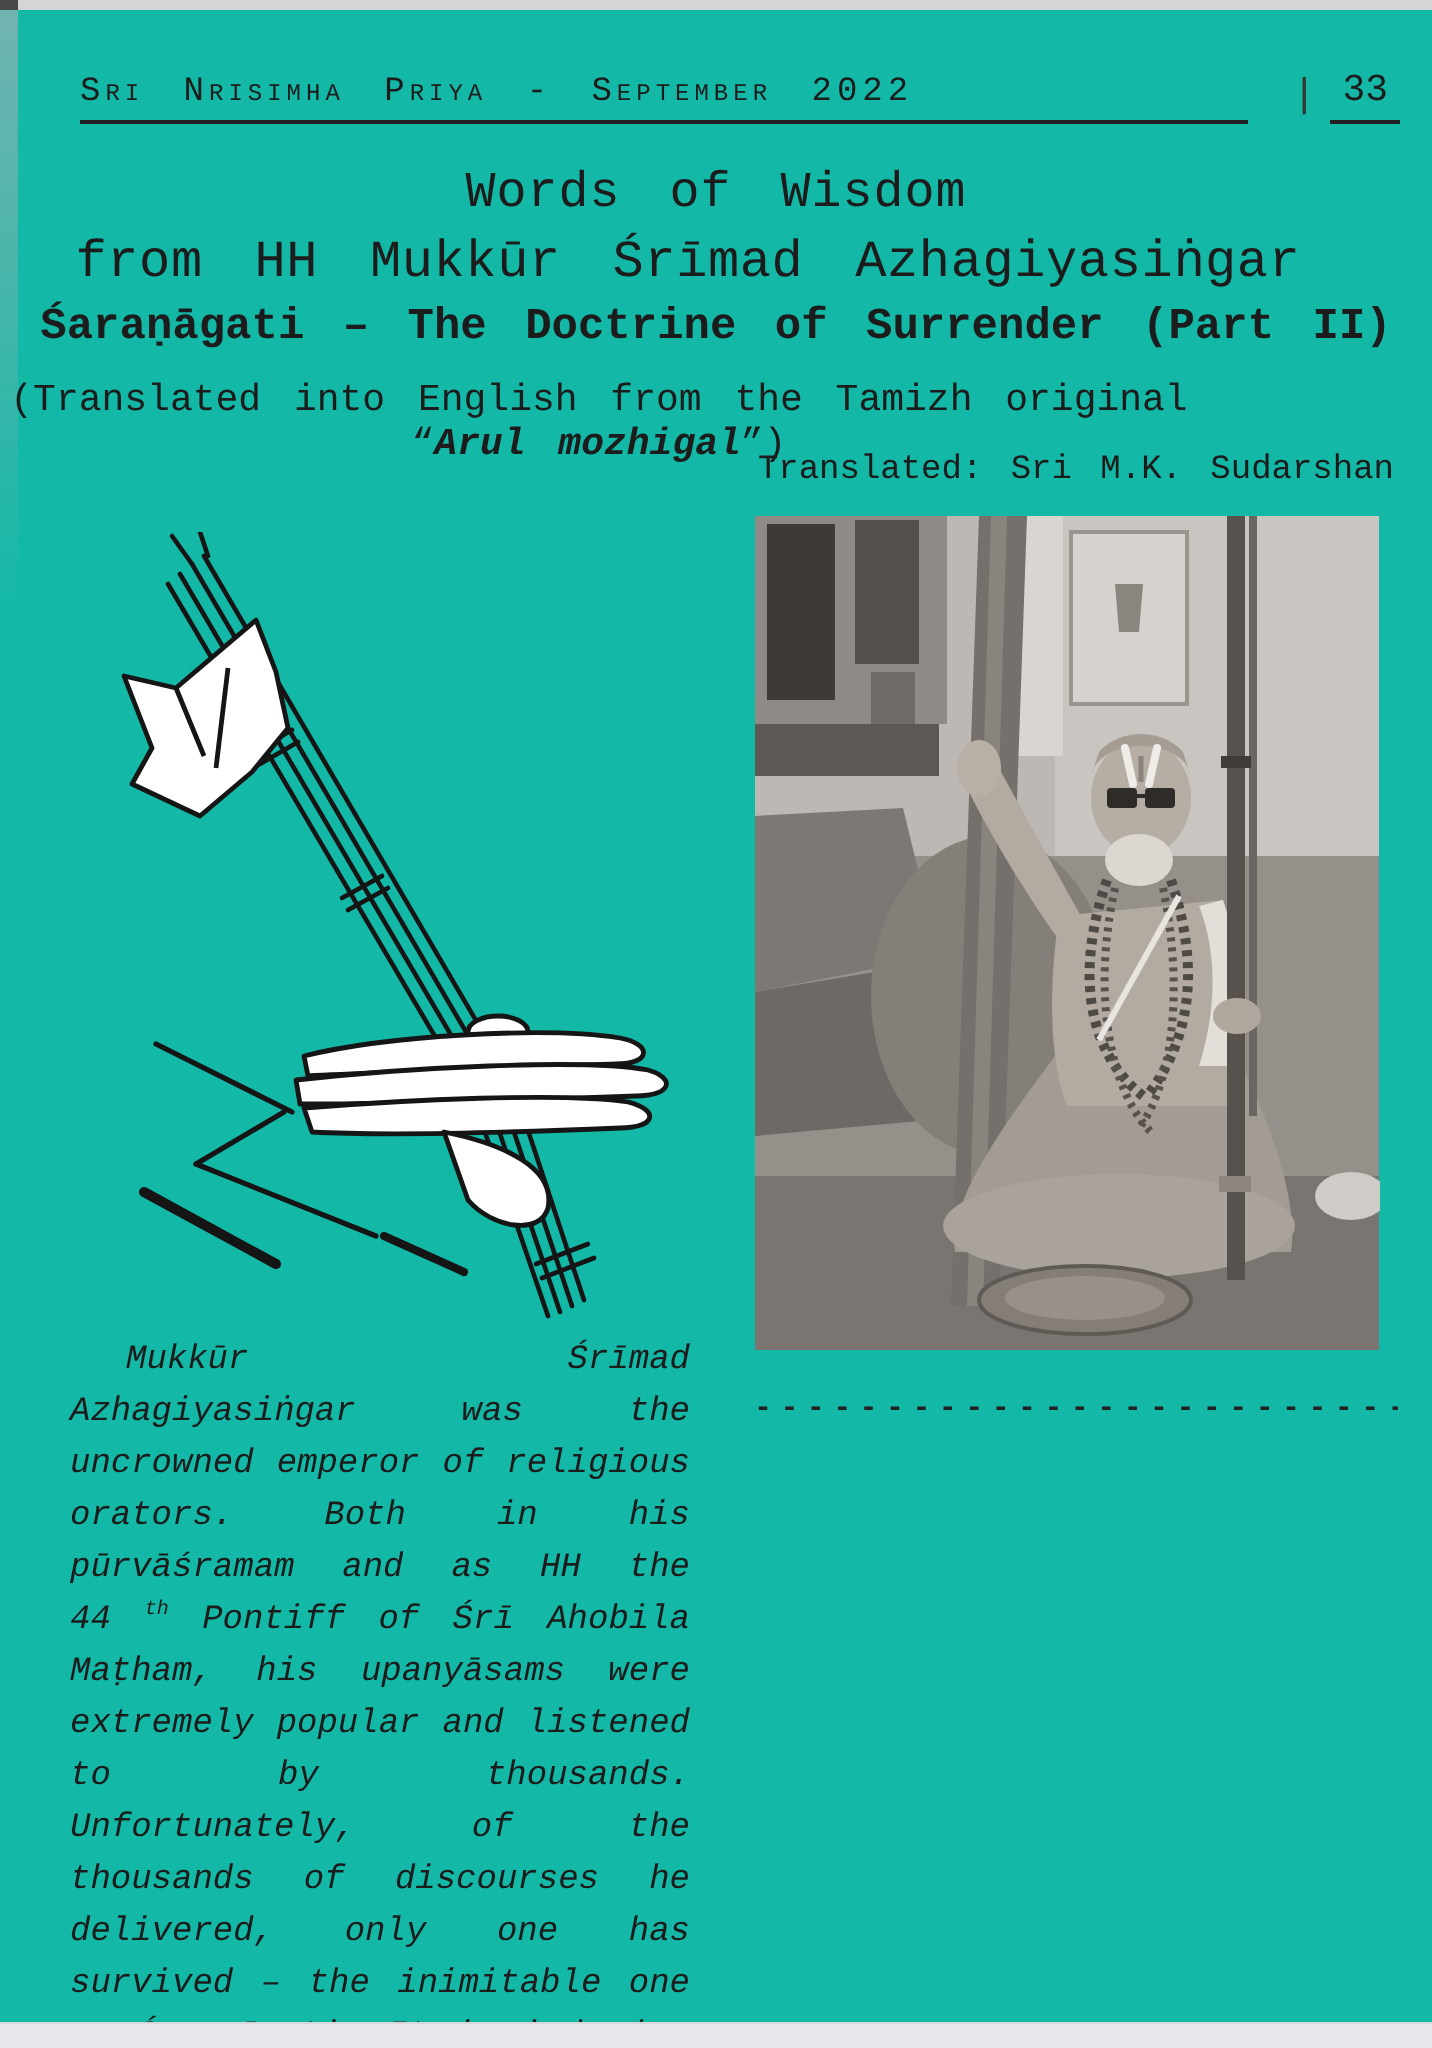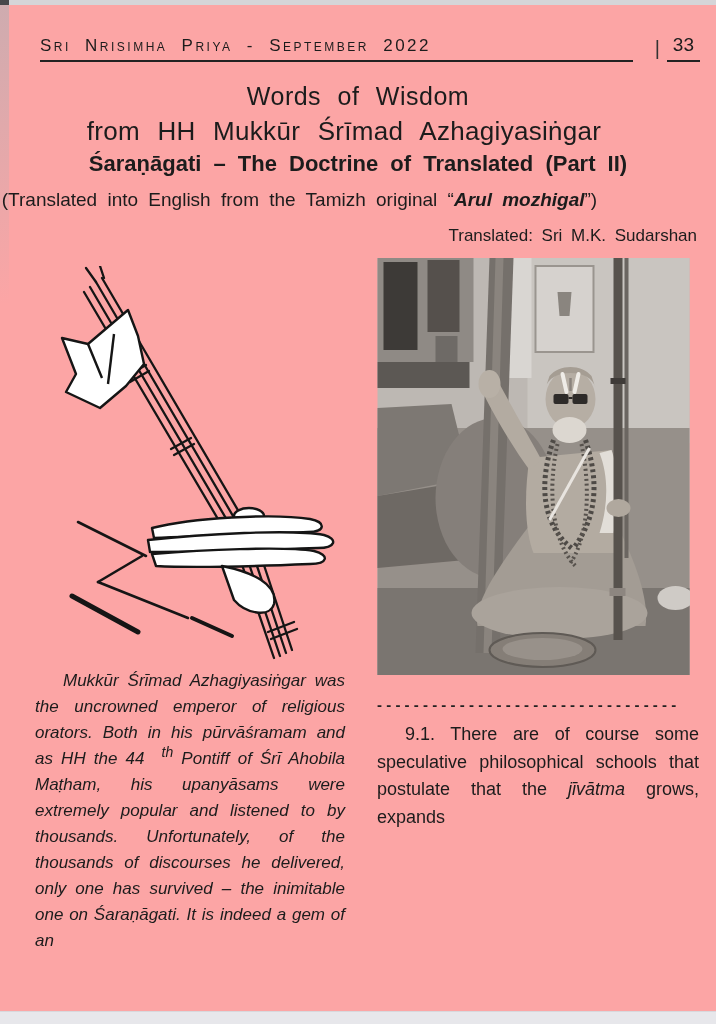--- a/index.html
+++ b/index.html
@@ -1,19 +1,19 @@
 <!DOCTYPE html>
 <html><head>
 <meta charset="utf-8">
 <style>
   html,body{margin:0;padding:0;background:#ffffff;}
   .page{
     position:relative;width:716px;height:1024px;overflow:hidden;
-    background:#fca5a5;color:#1c1c1c;
-    font-family:Liberation Sans, sans-serif;
+    background:#14b8a6;color:#1c1c1c;
+    font-family:Liberation Mono, monospace;
   }
   
   .band-top{position:absolute;left:0;top:0;width:716px;height:5px;background:#d5d5d8;}
   .band-top .corner{position:absolute;left:0;top:0;width:9px;height:5px;background:#47474a;}
   .left-shadow{position:absolute;left:0;top:5px;width:9px;height:300px;
     background:linear-gradient(to bottom,rgba(176,176,182,.6),rgba(176,176,182,0));}
   .band-bottom{position:absolute;left:0;bottom:0;width:716px;height:12px;background:#e7e7eb;border-top:1px solid #d8d8dc;}
 
   
   .header-row{position:absolute;left:40px;top:34px;width:660px;display:flex;align-items:flex-end;}
@@ -44,21 +44,21 @@
   
   .col-left{position:absolute;left:35px;top:668px;width:310px;
     font-style:italic;font-size:17px;line-height:26px;
     text-align:justify;text-align-last:justify;text-indent:28px;word-spacing:1px;}
   .col-right{position:absolute;left:377px;top:682px;width:322px;}
   .rc-para1{font-style:italic;font-size:17.5px;line-height:27px;text-align:justify;word-spacing:1px;}
   .dashes{margin-top:14px;font-weight:700;font-size:15px;letter-spacing:4.2px;
     white-space:nowrap;overflow:hidden;color:#222;}
   .rc-para2{margin-top:8px;font-size:18px;line-height:27.5px;
     text-align:justify;text-align-last:justify;text-indent:28px;word-spacing:2px;}
-  sup{font-size:14px;line-height:0;padding-left:17px;}
+  sup{font-size:10px;line-height:0;padding-left:17px;}
 </style>
 </head>
 <body>
 
 <div class="page">
 
   <div class="band-top">
       <div class="corner"></div>
     </div>
   <div class="left-shadow"></div>
@@ -66,21 +66,21 @@
   <div class="header-row">
     <span class="journal">Sri Nrisimha Priya - September 2022</span>
     <span class="rule-fill"></span>
     <span class="hgap"></span>
     <span class="pipe">|</span>
     <span class="pagenum">33</span>
   </div>
 
   <div class="title1">Words of Wisdom</div>
   <div class="title2">from HH Mukkūr Śrīmad Azhagiyasiṅgar</div>
-  <div class="title3">Śaraṇāgati – The Doctrine of Translated (Part II)</div>
+  <div class="title3">Śaraṇāgati – The Doctrine of Surrender (Part II)</div>
 
   <div class="transnote"><span>(Translated into English from the Tamizh original “</span><span class="em">Arul mozhigal</span><span>”)</span></div>
 
   <div class="credit">Translated: Sri M.K. Sudarshan</div>
 
   <div class="fig-left">
     <svg viewBox="0 0 300 400">
       <g fill="none" stroke="#151515" stroke-width="2.3" stroke-linecap="round" stroke-linejoin="round">
 
         <path d="M42 26 L196 287"></path>
@@ -183,17 +183,16 @@
         <ellipse cx="165" cy="391" rx="40" ry="11" fill="#98918a"></ellipse>
         <ellipse cx="298" cy="340" rx="18" ry="12" fill="#cfcbc6"></ellipse>
       </g>
     </svg>
   </div>
 
   <div class="col-left"><span>Mukkūr Śrīmad Azhagiyasiṅgar was the uncrowned emperor of religious orators. Both in his pūrvāśramam and as HH the 44</span><sup>th</sup><span> Pontiff of Śrī Ahobila Maṭham, his upanyāsams were extremely popular and listened to by thousands. Unfortunately, of the thousands of discourses he delivered, only one has survived – the inimitable one on Śaraṇāgati. It is indeed a gem of an</span></div>
 
   <div class="col-right">
     <div class="dashes">---------------------------------</div>
-    <div class="rc-para2"><span>9.1. There are of course some speculative philosophical schools that postulate that the </span><i>jīvātma</i><span> grows, expands</span></div>
   </div>
 
   <div class="band-bottom"></div>
 </div>
 
 </body></html>

